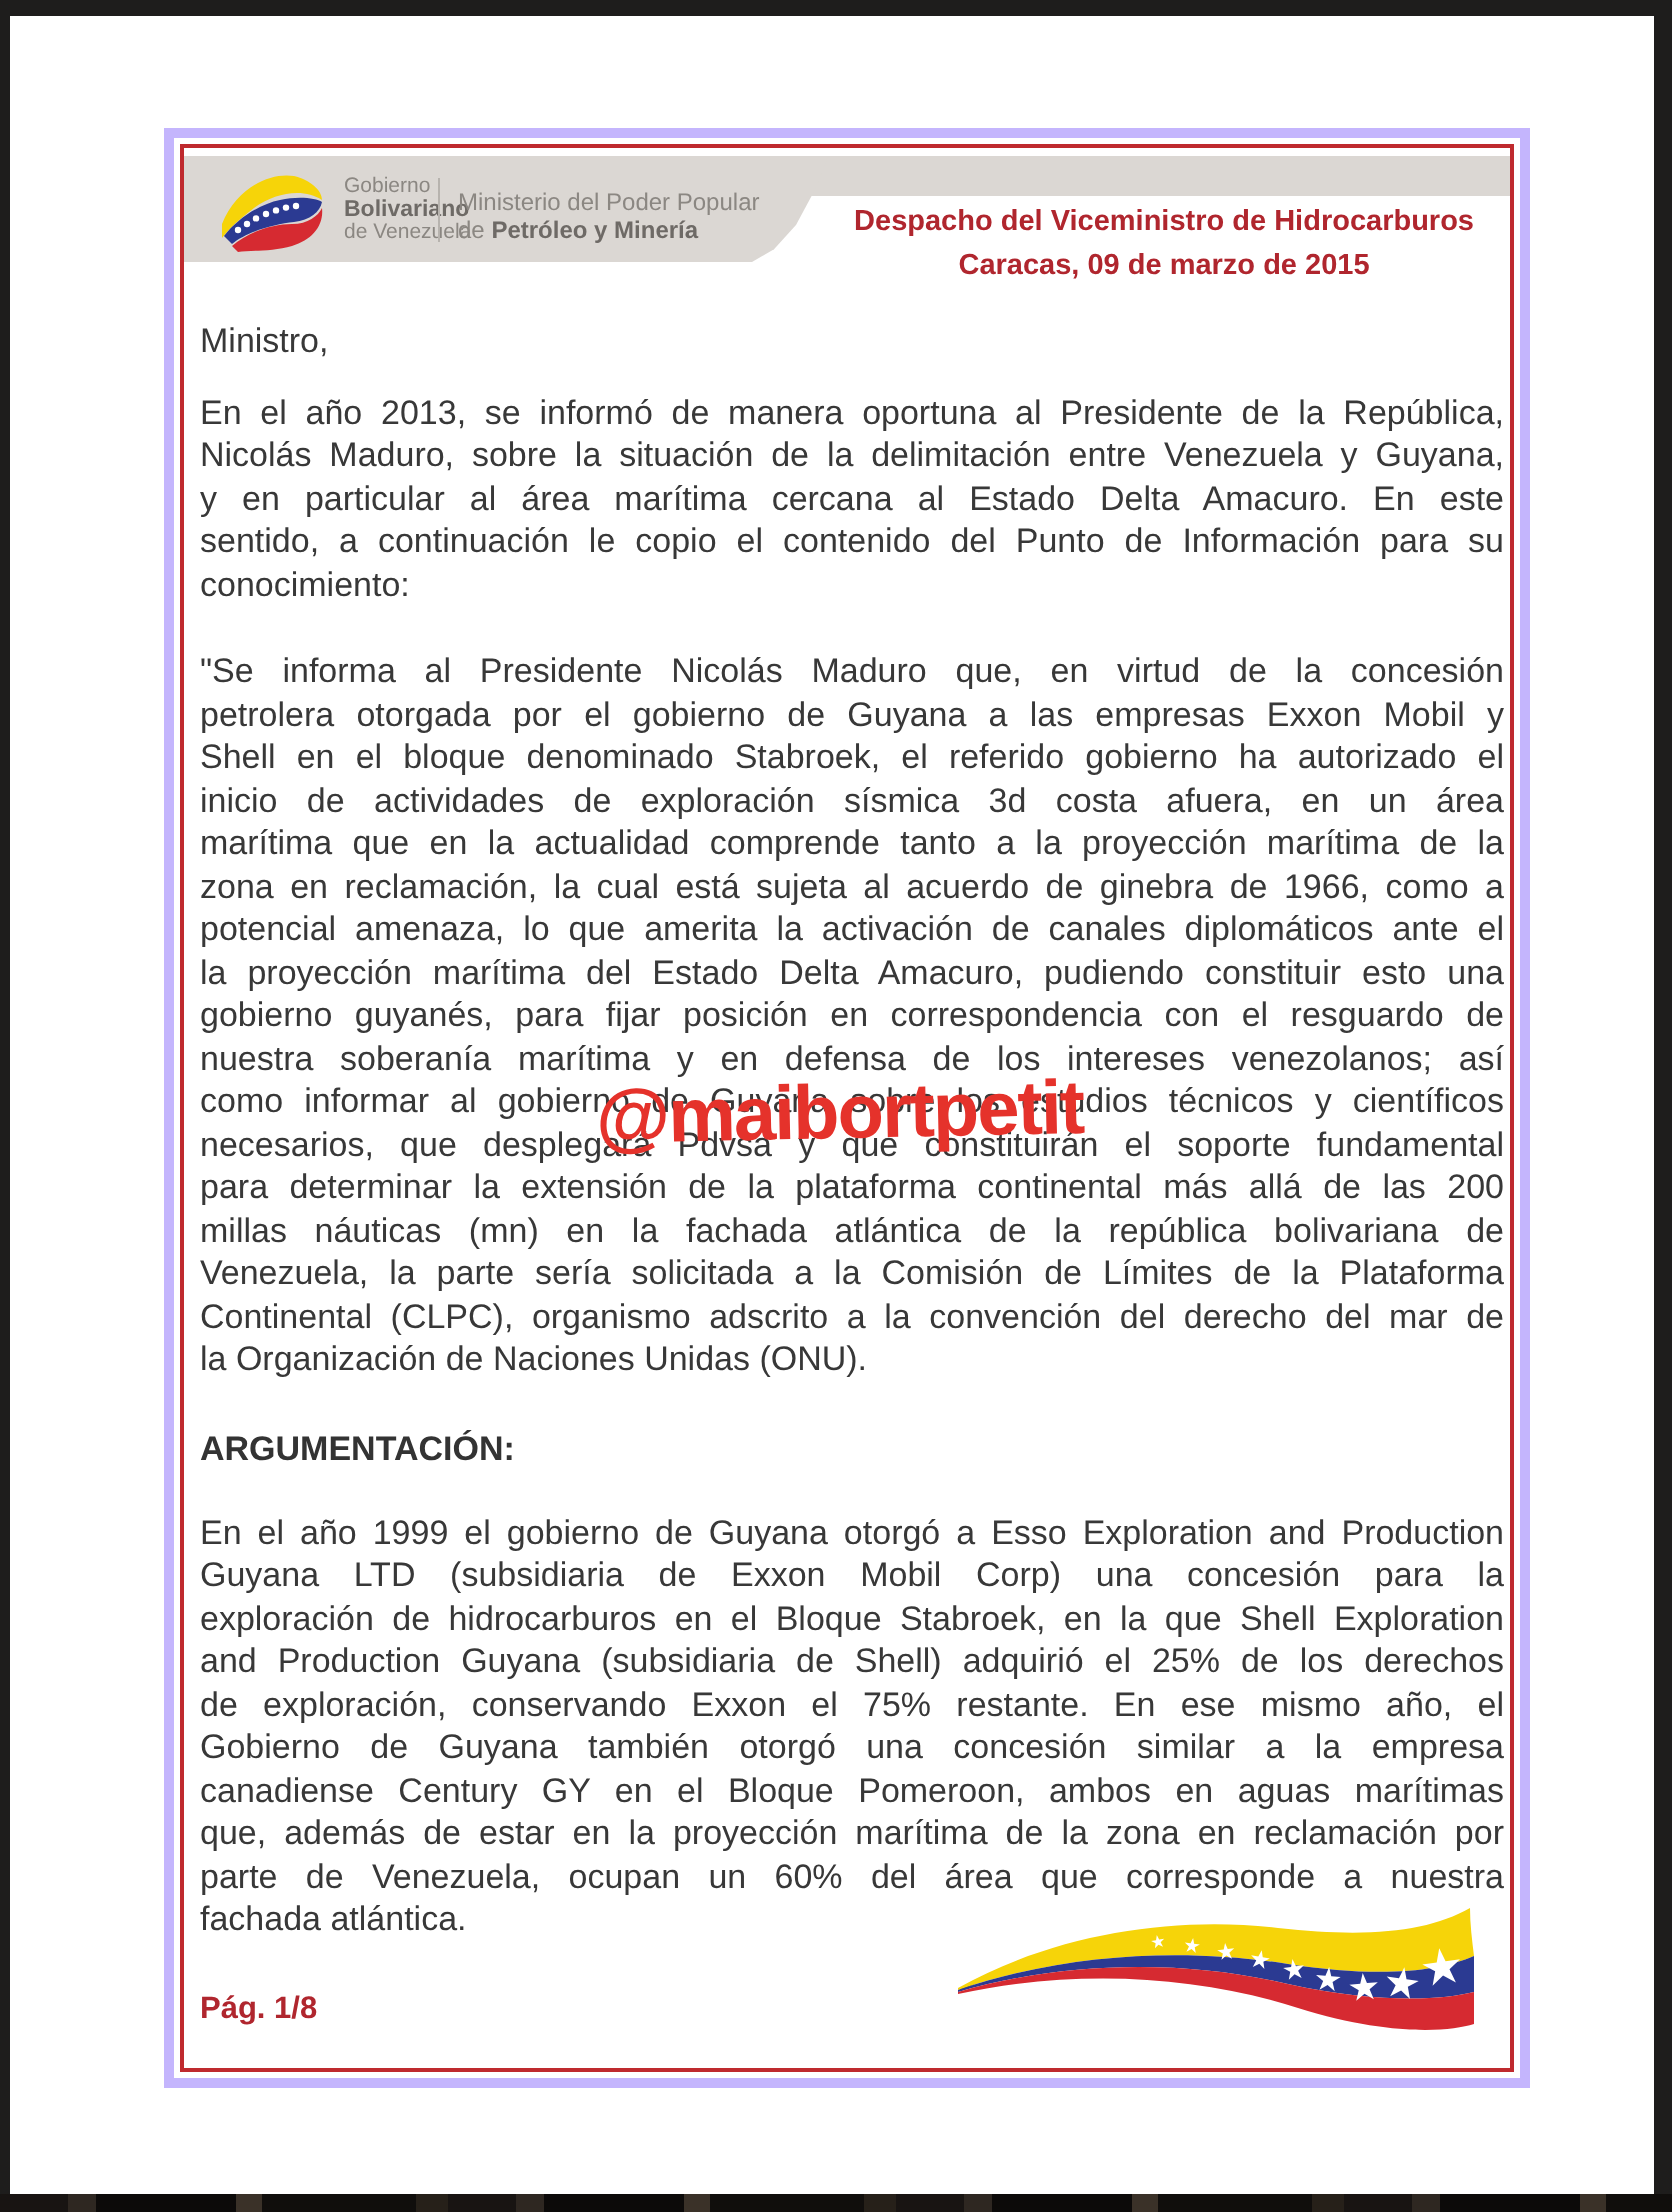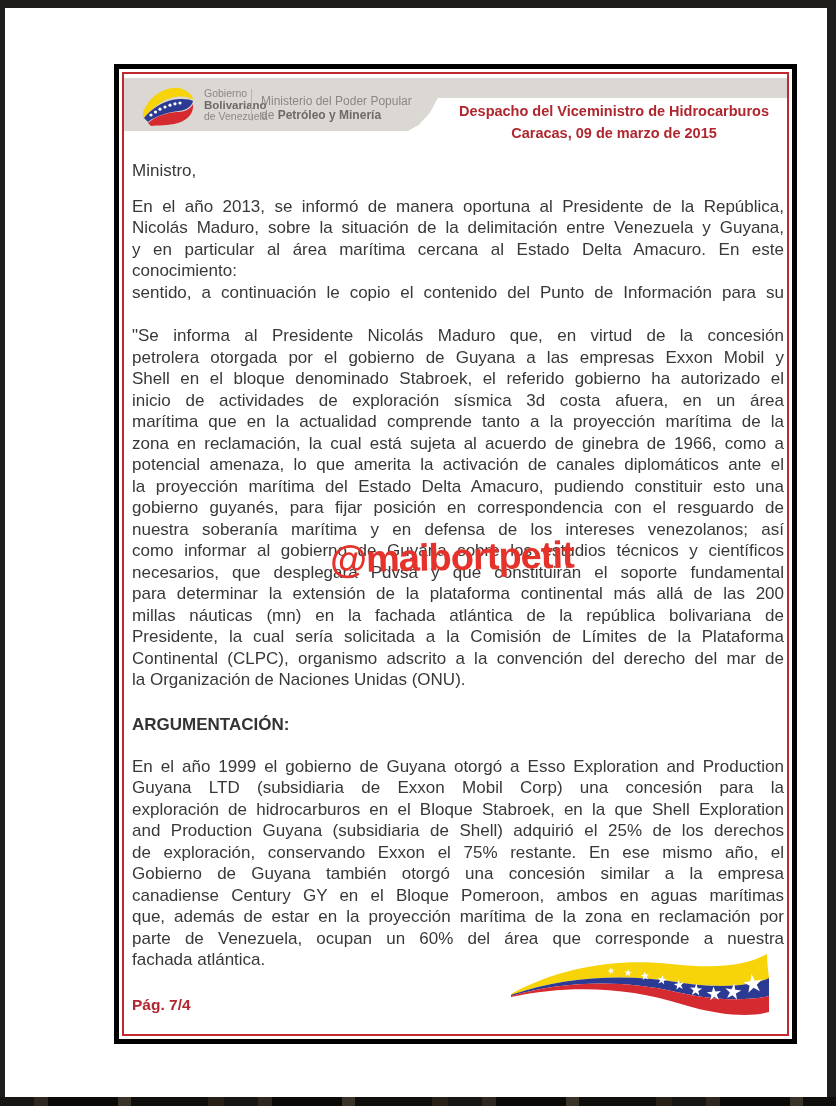--- a/index.html
+++ b/index.html
@@ -15,22 +15,21 @@
     background:#ffffff;
   }
   .scan-noise{
     position:absolute;left:0;top:1097px;width:836px;height:9px;
     background:repeating-linear-gradient(90deg,
       #181412 0 34px,#2e2721 34px 48px,#0c0a09 48px 118px,
       #3a3128 118px 131px,#100e0c 131px 208px,#262019 208px 224px);
   }
   .frame{
     position:absolute;left:77px;top:56px;width:673px;height:970px;
-    border:5px solid #000000;
-    margin-left:32px;
+    border:5px solid #c4b5fd;
   }
   .frame-inner{
     position:absolute;inset:3px;
     border:2px solid #bf2a2e;
   }
   .content{position:absolute;inset:0;overflow:hidden;}
   
   .hdr-strip{
     position:absolute;left:0;right:0;top:4px;height:20px;
     background:#dbd7d3;
@@ -123,60 +122,60 @@
           <div>Despacho del Viceministro de Hidrocarburos</div>
           <div>Caracas, 09 de marzo de 2015</div>
         </div>
 
         <div class="letter">
           <div class="salutation">Ministro,</div>
           <div class="para">
               <div class="tline">En el año 2013, se informó de manera oportuna al Presidente de la República,</div>
               <div class="tline">Nicolás Maduro, sobre la situación de la delimitación entre Venezuela y Guyana,</div>
               <div class="tline">y en particular al área marítima cercana al Estado Delta Amacuro. En este</div>
+              <div class="tline">sentido, a continuación le copio el contenido del Punto de Información para su</div>
               <div class="tline tlast">conocimiento:</div>
-              <div class="tline">sentido, a continuación le copio el contenido del Punto de Información para su</div>
             </div>
           <div class="para">
               <div class="tline">"Se informa al Presidente Nicolás Maduro que, en virtud de la concesión</div>
               <div class="tline">petrolera otorgada por el gobierno de Guyana a las empresas Exxon Mobil y</div>
               <div class="tline">Shell en el bloque denominado Stabroek, el referido gobierno ha autorizado el</div>
               <div class="tline">inicio de actividades de exploración sísmica 3d costa afuera, en un área</div>
               <div class="tline">marítima que en la actualidad comprende tanto a la proyección marítima de la</div>
               <div class="tline">zona en reclamación, la cual está sujeta al acuerdo de ginebra de 1966, como a</div>
               <div class="tline">potencial amenaza, lo que amerita la activación de canales diplomáticos ante el</div>
               <div class="tline">la proyección marítima del Estado Delta Amacuro, pudiendo constituir esto una</div>
               <div class="tline">gobierno guyanés, para fijar posición en correspondencia con el resguardo de</div>
               <div class="tline">nuestra soberanía marítima y en defensa de los intereses venezolanos; así</div>
               <div class="tline">como informar al gobierno de Guyana sobre los estudios técnicos y científicos</div>
               <div class="tline">necesarios, que desplegará Pdvsa y que constituirán el soporte fundamental</div>
               <div class="tline">para determinar la extensión de la plataforma continental más allá de las 200</div>
               <div class="tline">millas náuticas (mn) en la fachada atlántica de la república bolivariana de</div>
-              <div class="tline">Presidente, la cual sería solicitada a la Comisión de Límites de la Plataforma</div>
+              <div class="tline">Venezuela, la parte sería solicitada a la Comisión de Límites de la Plataforma</div>
               <div class="tline">Continental (CLPC), organismo adscrito a la convención del derecho del mar de</div>
               <div class="tline tlast">la Organización de Naciones Unidas (ONU).</div>
             </div>
           <div class="section-heading">ARGUMENTACIÓN:</div>
           <div class="para">
               <div class="tline">En el año 1999 el gobierno de Guyana otorgó a Esso Exploration and Production</div>
               <div class="tline">Guyana LTD (subsidiaria de Exxon Mobil Corp) una concesión para la</div>
               <div class="tline">exploración de hidrocarburos en el Bloque Stabroek, en la que Shell Exploration</div>
               <div class="tline">and Production Guyana (subsidiaria de Shell) adquirió el 25% de los derechos</div>
               <div class="tline">de exploración, conservando Exxon el 75% restante. En ese mismo año, el</div>
               <div class="tline">Gobierno de Guyana también otorgó una concesión similar a la empresa</div>
               <div class="tline">canadiense Century GY en el Bloque Pomeroon, ambos en aguas marítimas</div>
               <div class="tline">que, además de estar en la proyección marítima de la zona en reclamación por</div>
               <div class="tline">parte de Venezuela, ocupan un 60% del área que corresponde a nuestra</div>
               <div class="tline tlast">fachada atlántica.</div>
             </div>
         </div>
 
         <div class="watermark">@maibortpetit</div>
 
-        <div class="page-label">Pág. 7/4</div>
+        <div class="page-label">Pág. 1/8</div>
 
         <svg class="ribbon" width="258" height="78" viewBox="0 0 258 78" aria-hidden="true">
           <defs>
             <polygon id="star5" points="0,-1 0.2245,-0.309 0.951,-0.309 0.363,0.118 0.588,0.809 0,0.382 -0.588,0.809 -0.363,0.118 -0.951,-0.309 -0.2245,-0.309"></polygon>
           </defs>
           <path d="M1,43 C25,30 45,23 65,20 C72,19 80,17 88,16" fill="none" stroke="#4a3f35" stroke-width="1.4" opacity="0.85"></path>
           <path d="M0,42 C50,14 110,6 160,12 C205,17 235,14 256,2 C256,10 257,18 258,26 C240,34 210,37 165,30 C115,22 55,24 0,43 Z" fill="#f6d409"></path>
           <path d="M0,43 C55,24 115,22 165,30 C210,37 240,34 258,26 L258,44 C242,48 210,50 165,40 C115,28 55,28 0,44 Z" fill="#2b3a92"></path>
           <path d="M0,44 C55,28 115,28 165,40 C210,50 242,48 258,44 L258,60 C245,64 215,66 170,52 C120,36 60,32 0,45 Z" fill="#d62a31"></path>
           <g fill="#ffffff">

